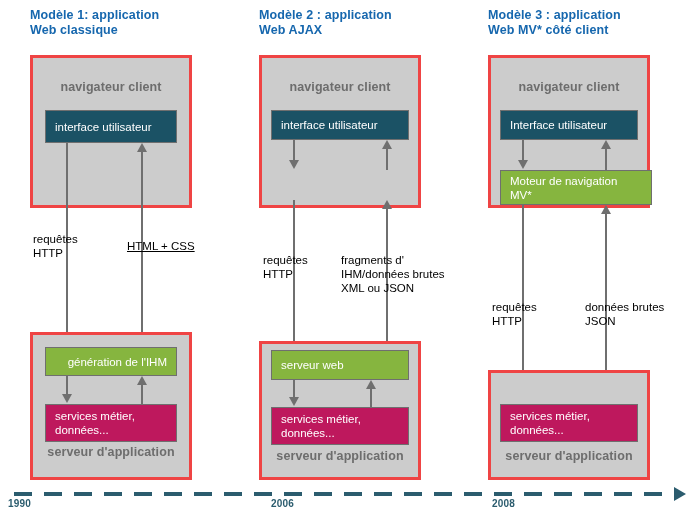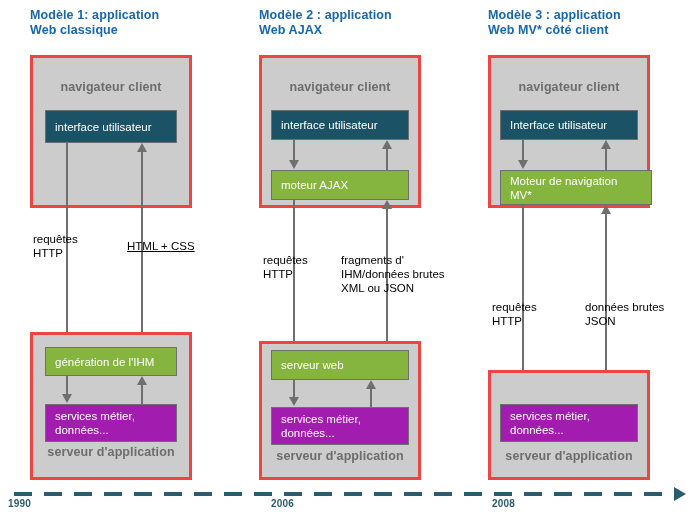--- a/index.html
+++ b/index.html
@@ -48,21 +48,21 @@
     font-size:11.5px;
     line-height:14px;
     padding:0 9px;
     display:flex;
     flex-direction:column;
     justify-content:center;
     white-space:pre-line;
   }
   .comp.teal{background:#1b5265;}
   .comp.green{background:#86b53f;}
-  .comp.red{background:#a21caf;}
+  .comp.red{background:#be185d;}
 
   
   .line{
     position:absolute;
     background:#6f6f6f;
     width:2px;
   }
   .arrow-down,.arrow-up{
     position:absolute;
     width:0;height:0;
@@ -126,37 +126,36 @@
   <div class="line" style="left:141px;top:152px;height:208px;"></div>
   <div class="arrow-up" style="left:137px;top:143px;"></div>
 
   <div class="flow-label" style="left:33px;top:232px;">requêtes
 HTTP</div>
   <div class="flow-label" style="left:127px;top:239px;text-decoration:underline;">HTML + CSS</div>
 
   <div class="container-box" style="left:30px;top:332px;width:162px;height:148px;">
     <div class="container-label" style="top:110px;">serveur d'application</div>
   </div>
-  <div class="comp green" style="left:45px;top:347px;width:132px;height:29px;">génération de l'IHM</div>
+  <div class="comp green" style="left:45px;top:347px;width:132px;height:29px;text-align:right;">génération de l'IHM</div>
   <div class="comp red" style="left:45px;top:404px;width:132px;height:38px;">services métier,
 données...</div>
 
   <div class="line" style="left:66px;top:376px;height:19px;"></div>
   <div class="arrow-down" style="left:62px;top:394px;"></div>
   <div class="line" style="left:141px;top:385px;height:19px;"></div>
   <div class="arrow-up" style="left:137px;top:376px;"></div>
 
   <div class="col-title" style="left:259px;top:8px;width:200px;">Modèle 2 : application
 Web AJAX</div>
 
   <div class="container-box" style="left:259px;top:55px;width:162px;height:153px;">
     <div class="container-label" style="top:22px;">navigateur client</div>
   </div>
   <div class="comp teal" style="left:271px;top:110px;width:138px;height:30px;">interface utilisateur</div>
-  <div class="comp green" style="left:271px;top:170px;width:138px;height:30px;">moteur AJAX</div>
 
   <div class="line" style="left:293px;top:140px;height:21px;"></div>
   <div class="arrow-down" style="left:289px;top:160px;"></div>
   <div class="line" style="left:386px;top:149px;height:21px;"></div>
   <div class="arrow-up" style="left:382px;top:140px;"></div>
 
   <div class="line" style="left:293px;top:200px;height:165px;"></div>
   <div class="arrow-down" style="left:289px;top:362px;"></div>
 
   <div class="line" style="left:386px;top:209px;height:158px;"></div>

